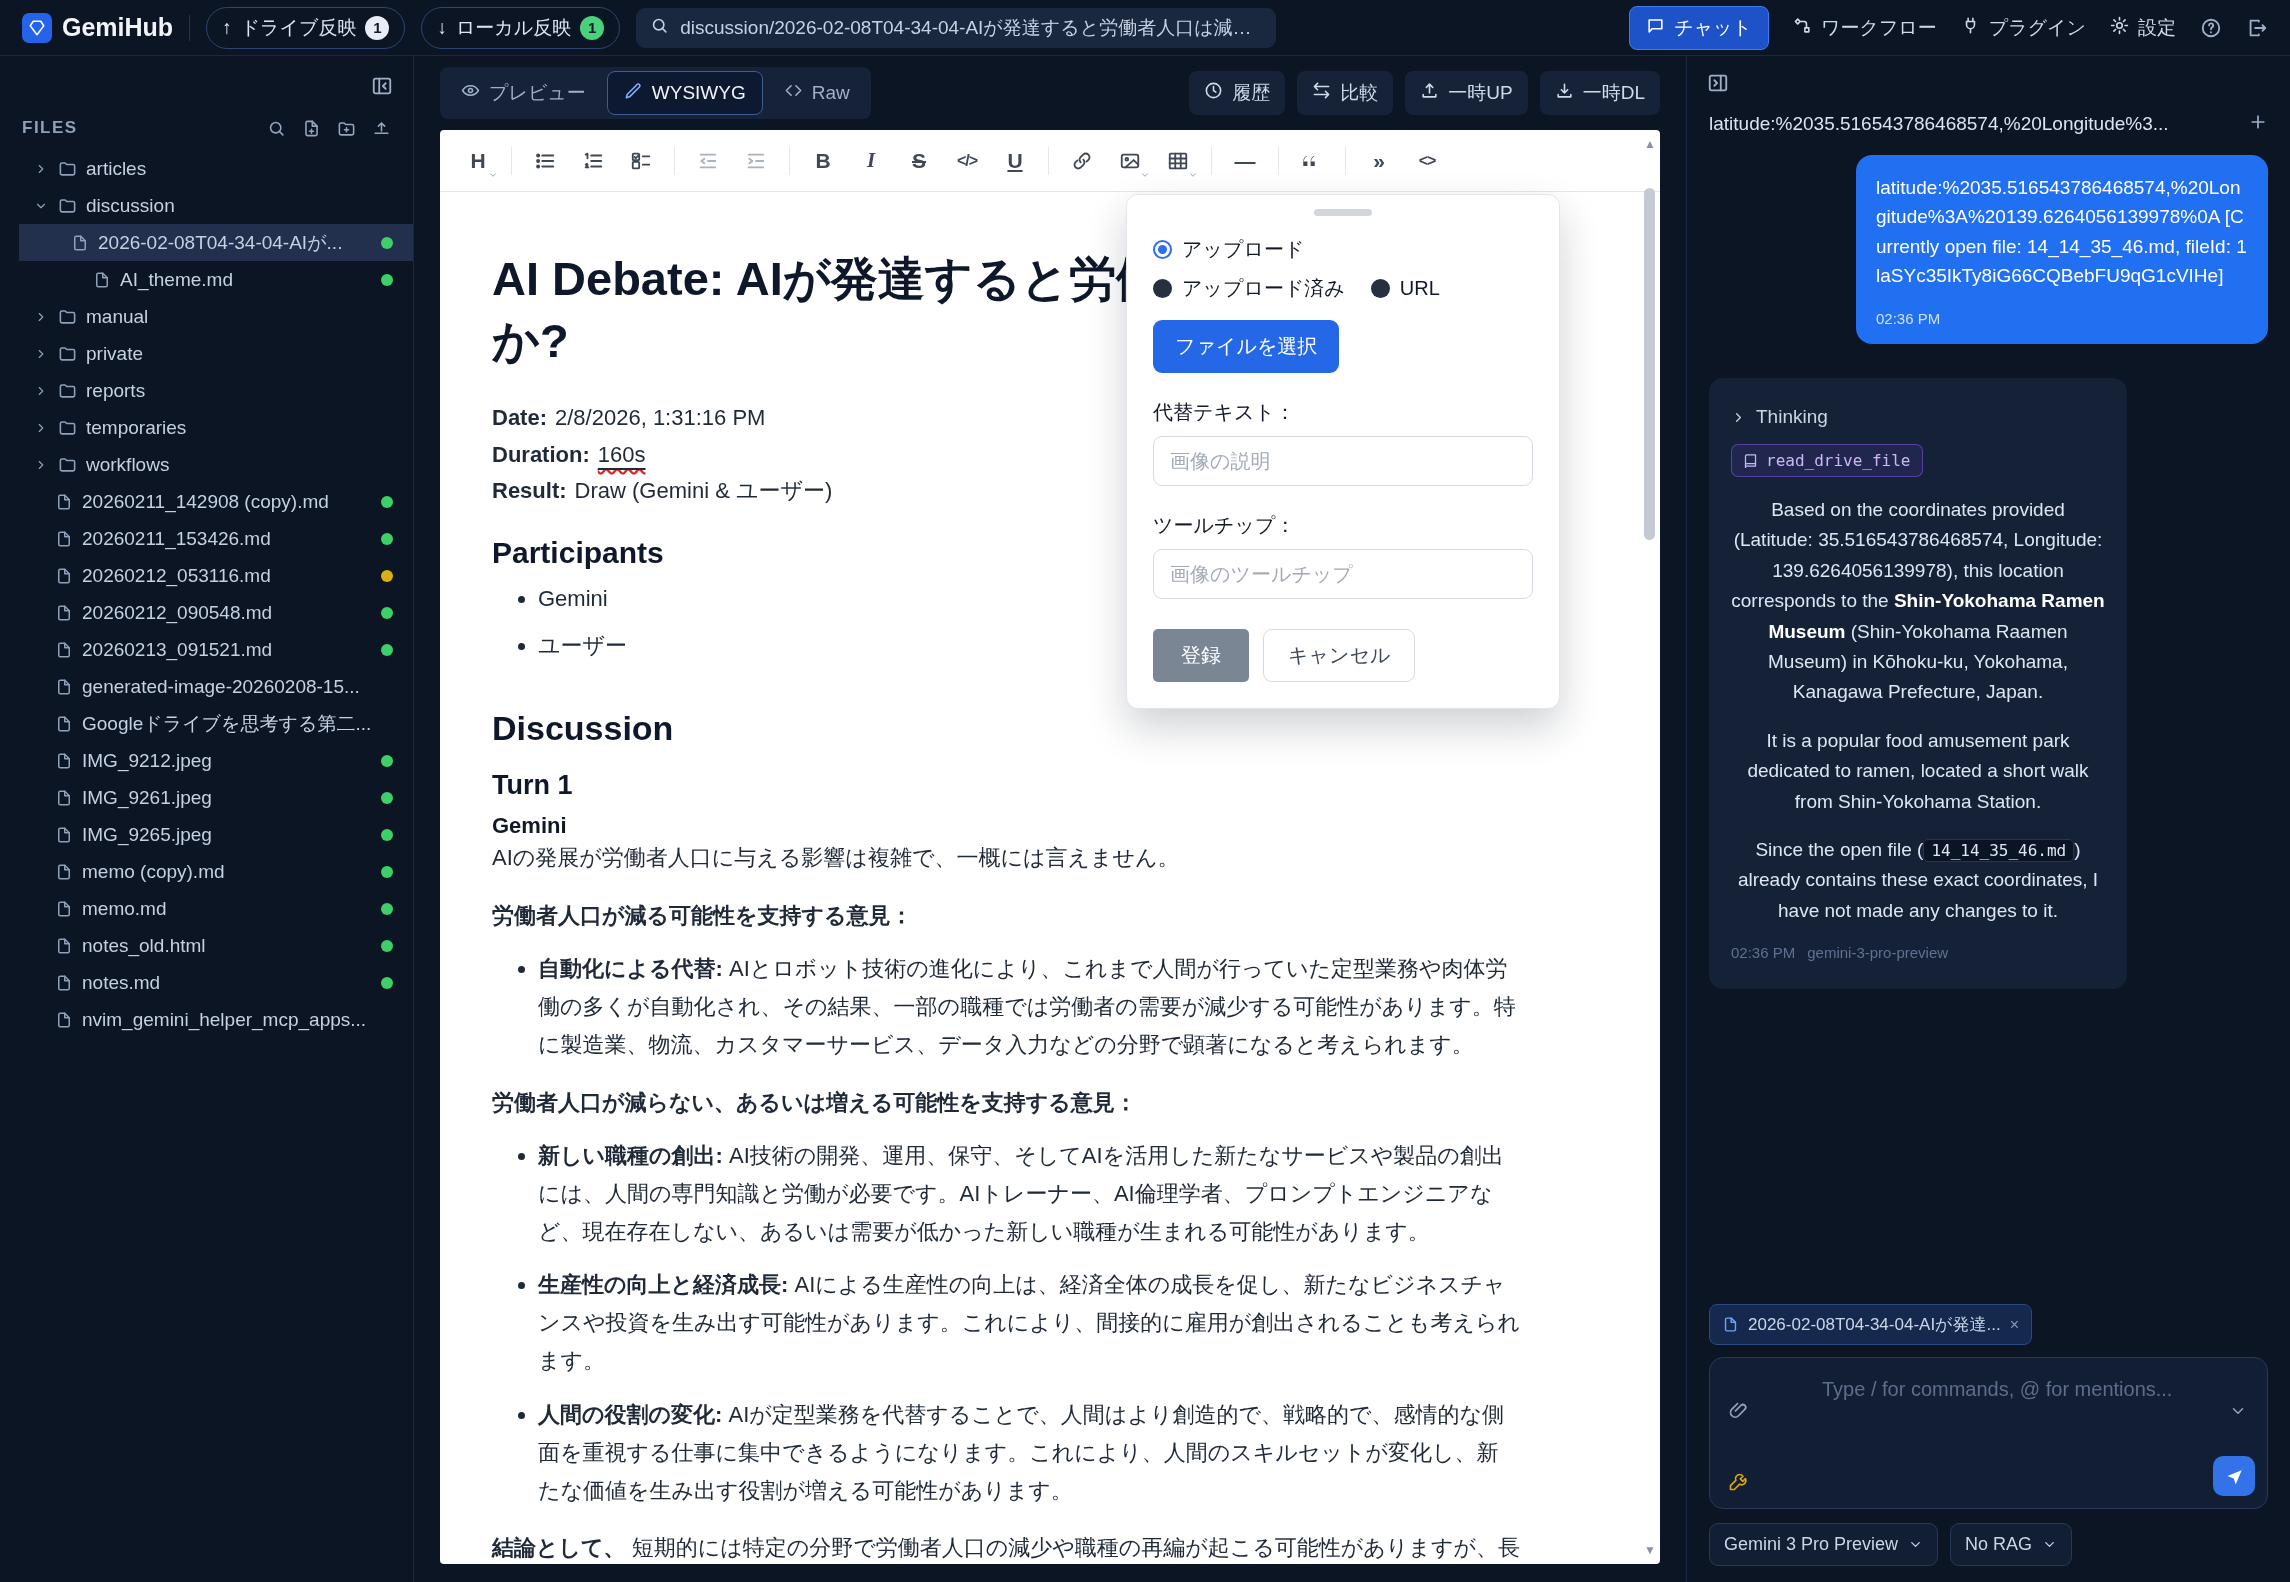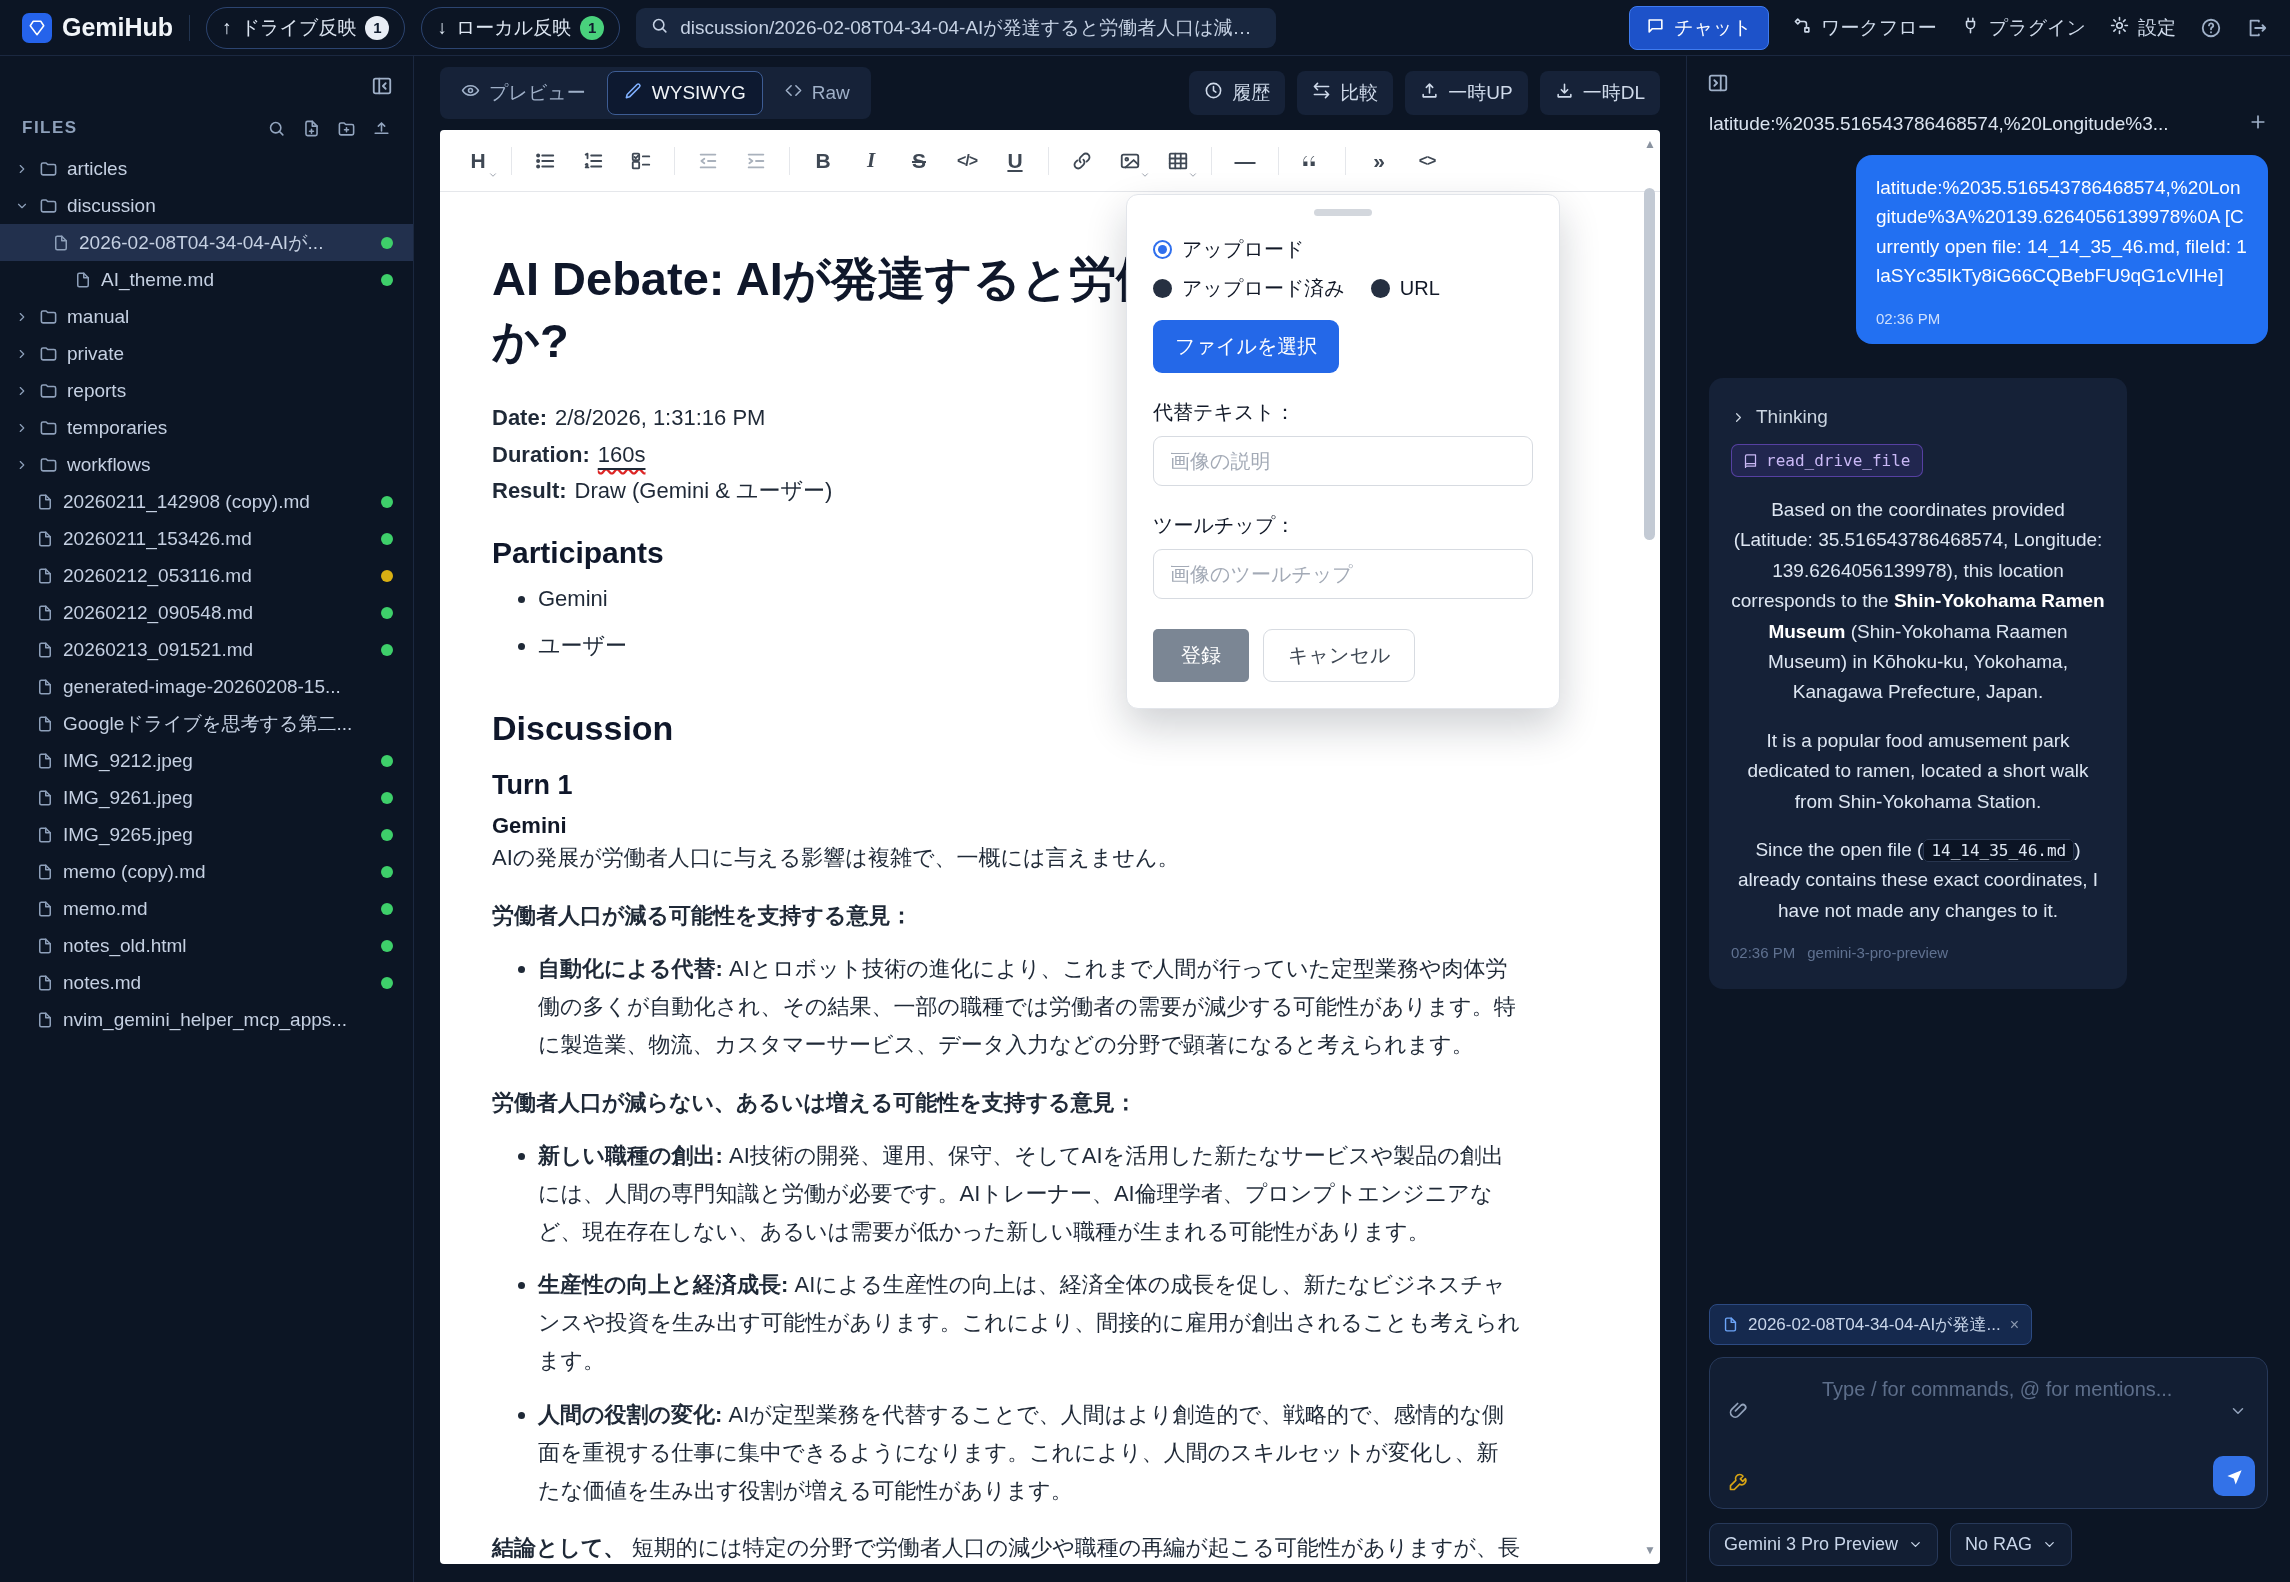--- a/index.html
+++ b/index.html
@@ -27,21 +27,21 @@
 
   .main { flex:1; min-height:0; display:flex; }
 
   
   .sidebar { width:414px; flex:none; background:#0c1524; border-right:1px solid #1b2840; display:flex; flex-direction:column; }
   .sb-top { height:60px; flex:none; display:flex; align-items:center; justify-content:flex-end; padding:0 20px; color:#93a5bf; }
   .sb-files { flex:none; display:flex; align-items:center; padding:2px 22px 12px; }
   .sb-title { font-size:17px; font-weight:700; letter-spacing:1.5px; color:#8ea0ba; }
   .sb-actions { margin-left:auto; display:flex; gap:16px; color:#93a5bf; }
   .sb-actions button { background:none; border:none; color:inherit; display:grid; place-items:center; }
-  .tree { flex:1; overflow:hidden; padding-bottom:20px; }
+  .tree { flex:1; overflow:hidden; padding-bottom:20px;margin-left:19px; }
   .srow { height:37px; display:flex; align-items:center; gap:9px; padding:0 14px; font-size:19px; color:#c5d0e2; }
   .srow.sel { background:#22304d; }
   .srow .chev { width:16px; display:grid; place-items:center; color:#8ea0ba; flex:none; }
   .srow .fico { flex:none; display:grid; place-items:center; color:#8ea0ba; }
   .slabel { white-space:nowrap; overflow:hidden; text-overflow:ellipsis; min-width:0; }
   .dot { width:12px; height:12px; border-radius:50%; flex:none; margin-left:auto; margin-right:6px; }
   .dot.green { background:#3ecf6a; } .dot.yellow { background:#d9b013; }
   .ind1 { padding-left:52px; } .ind2 { padding-left:74px; } .file-root { padding-left:36px; }
 
   

